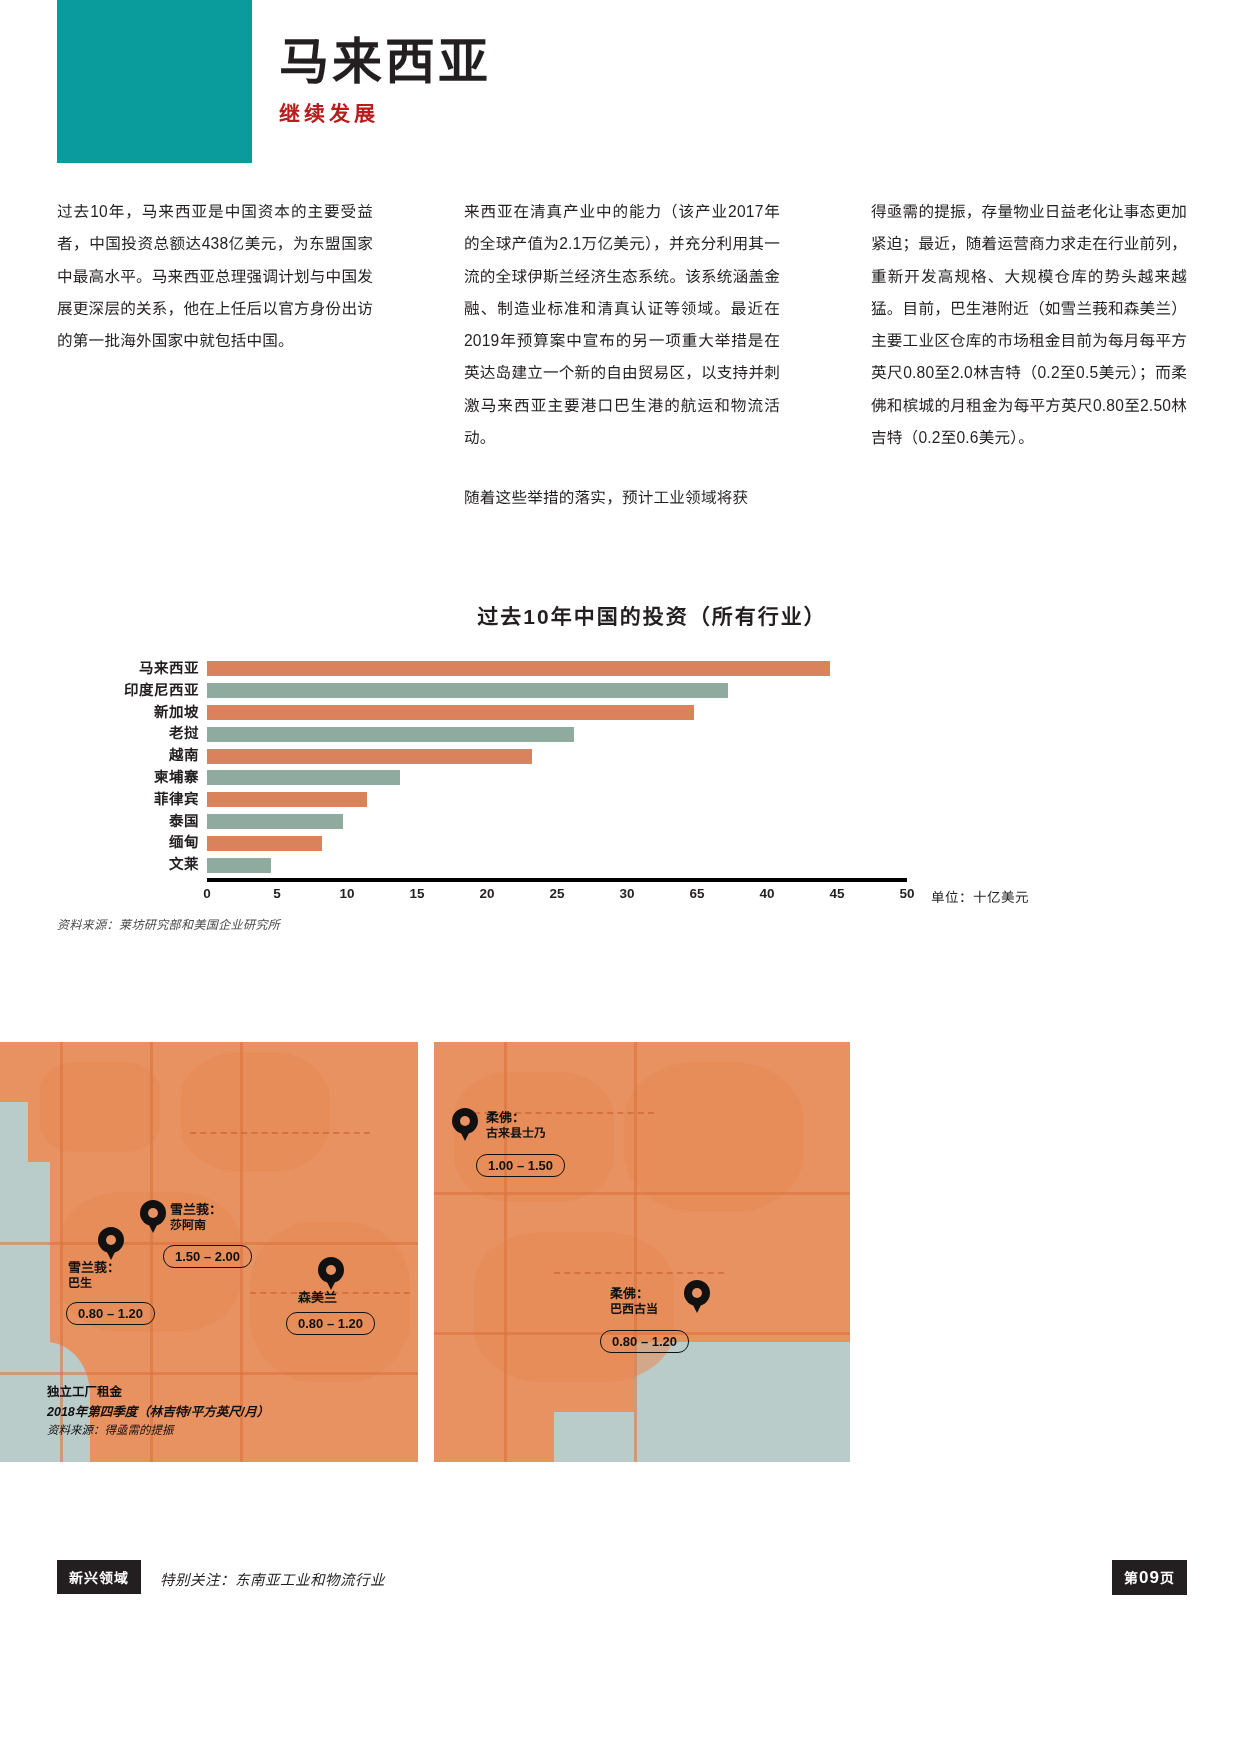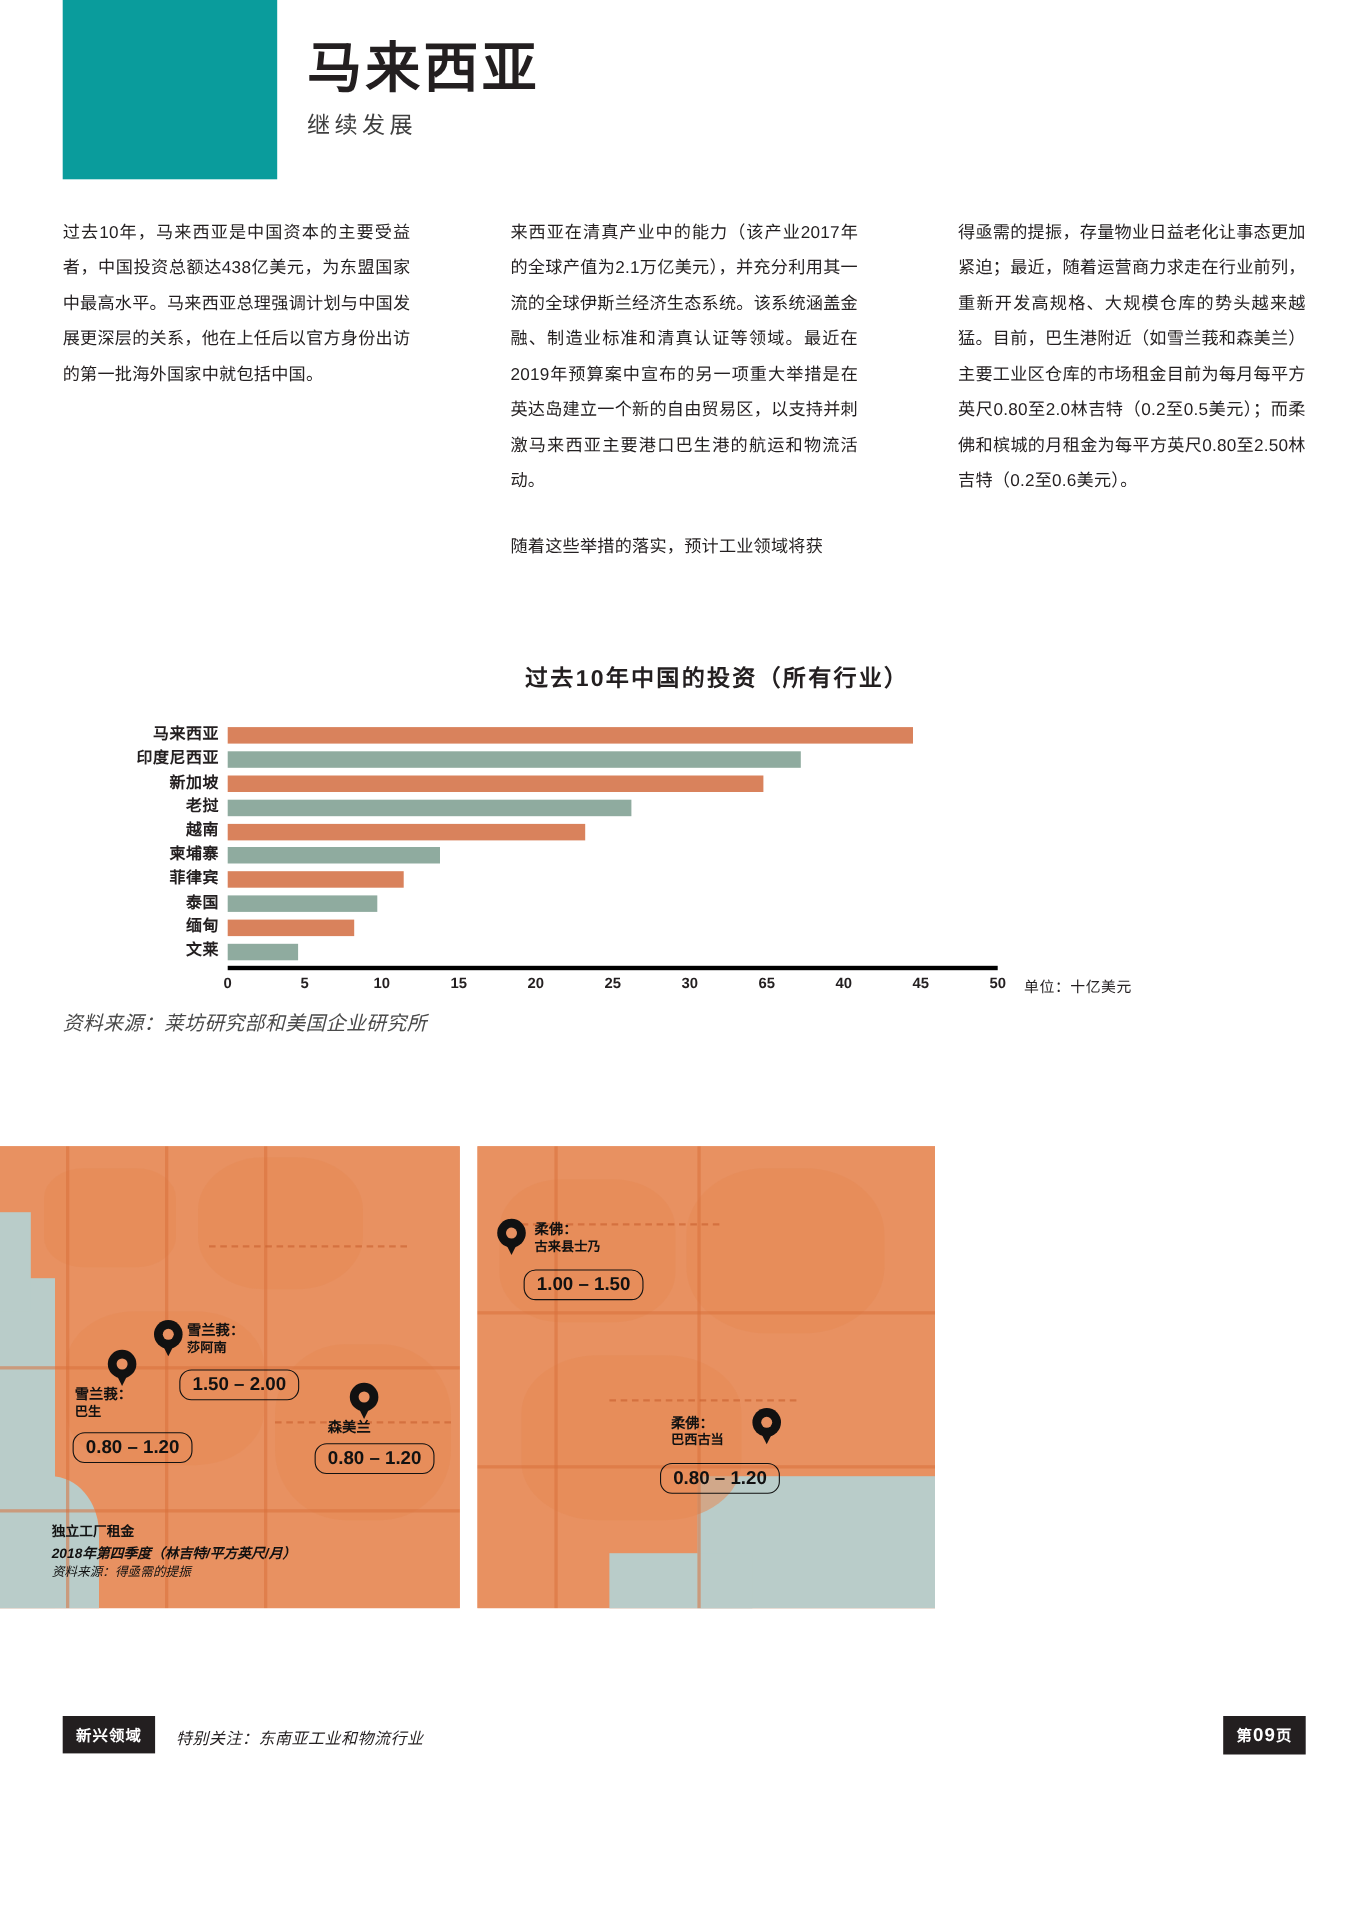--- a/index.html
+++ b/index.html
@@ -40,22 +40,22 @@
     font-weight: bold;
     letter-spacing: 3px;
     line-height: 1.05;
     margin: 0;
     color: #231f20;
   }
   .page-subtitle {
     font-size: 21px;
     letter-spacing: 4px;
     margin: 8px 0 0 0;
-    color: #404040;
-    font-weight: 400;
+    color: #b91c1c;
+    font-weight: 700;
   }
   .page-rank {
     font-size: 19px;
     letter-spacing: 2.5px;
     margin: 8px 0 0 0;
     color: #3c3c3c;
     font-weight: 400;
   }
 
   
@@ -155,21 +155,21 @@
     top: 230px;
     font-size: 13.5px;
     color: #231f20;
     white-space: nowrap;
     letter-spacing: 0.5px;
   }
   .chart-source {
     position: absolute;
     left: 0;
     top: 315px;
-    font-size: 18px;
+    font-size: 12px;
     font-style: italic;
     color: #4a4a4a;
     letter-spacing: 0.4px;
   }
 
   
   .maps {
     position: absolute;
     left: 0;
     top: 1042px;
@@ -251,21 +251,21 @@
   .pin-label .sub {
     display: block;
     font-size: 12px;
     font-weight: bold;
   }
   .price-chip {
     position: absolute;
     border: 1.6px solid #111111;
     border-radius: 11px;
     padding: 3px 11px;
-    font-size: 17px;
+    font-size: 13px;
     font-weight: bold;
     color: #111111;
     background: transparent;
     white-space: nowrap;
   }
   .map-caption {
     position: absolute;
     left: 47px;
     bottom: 22px;
     font-size: 12.5px;

